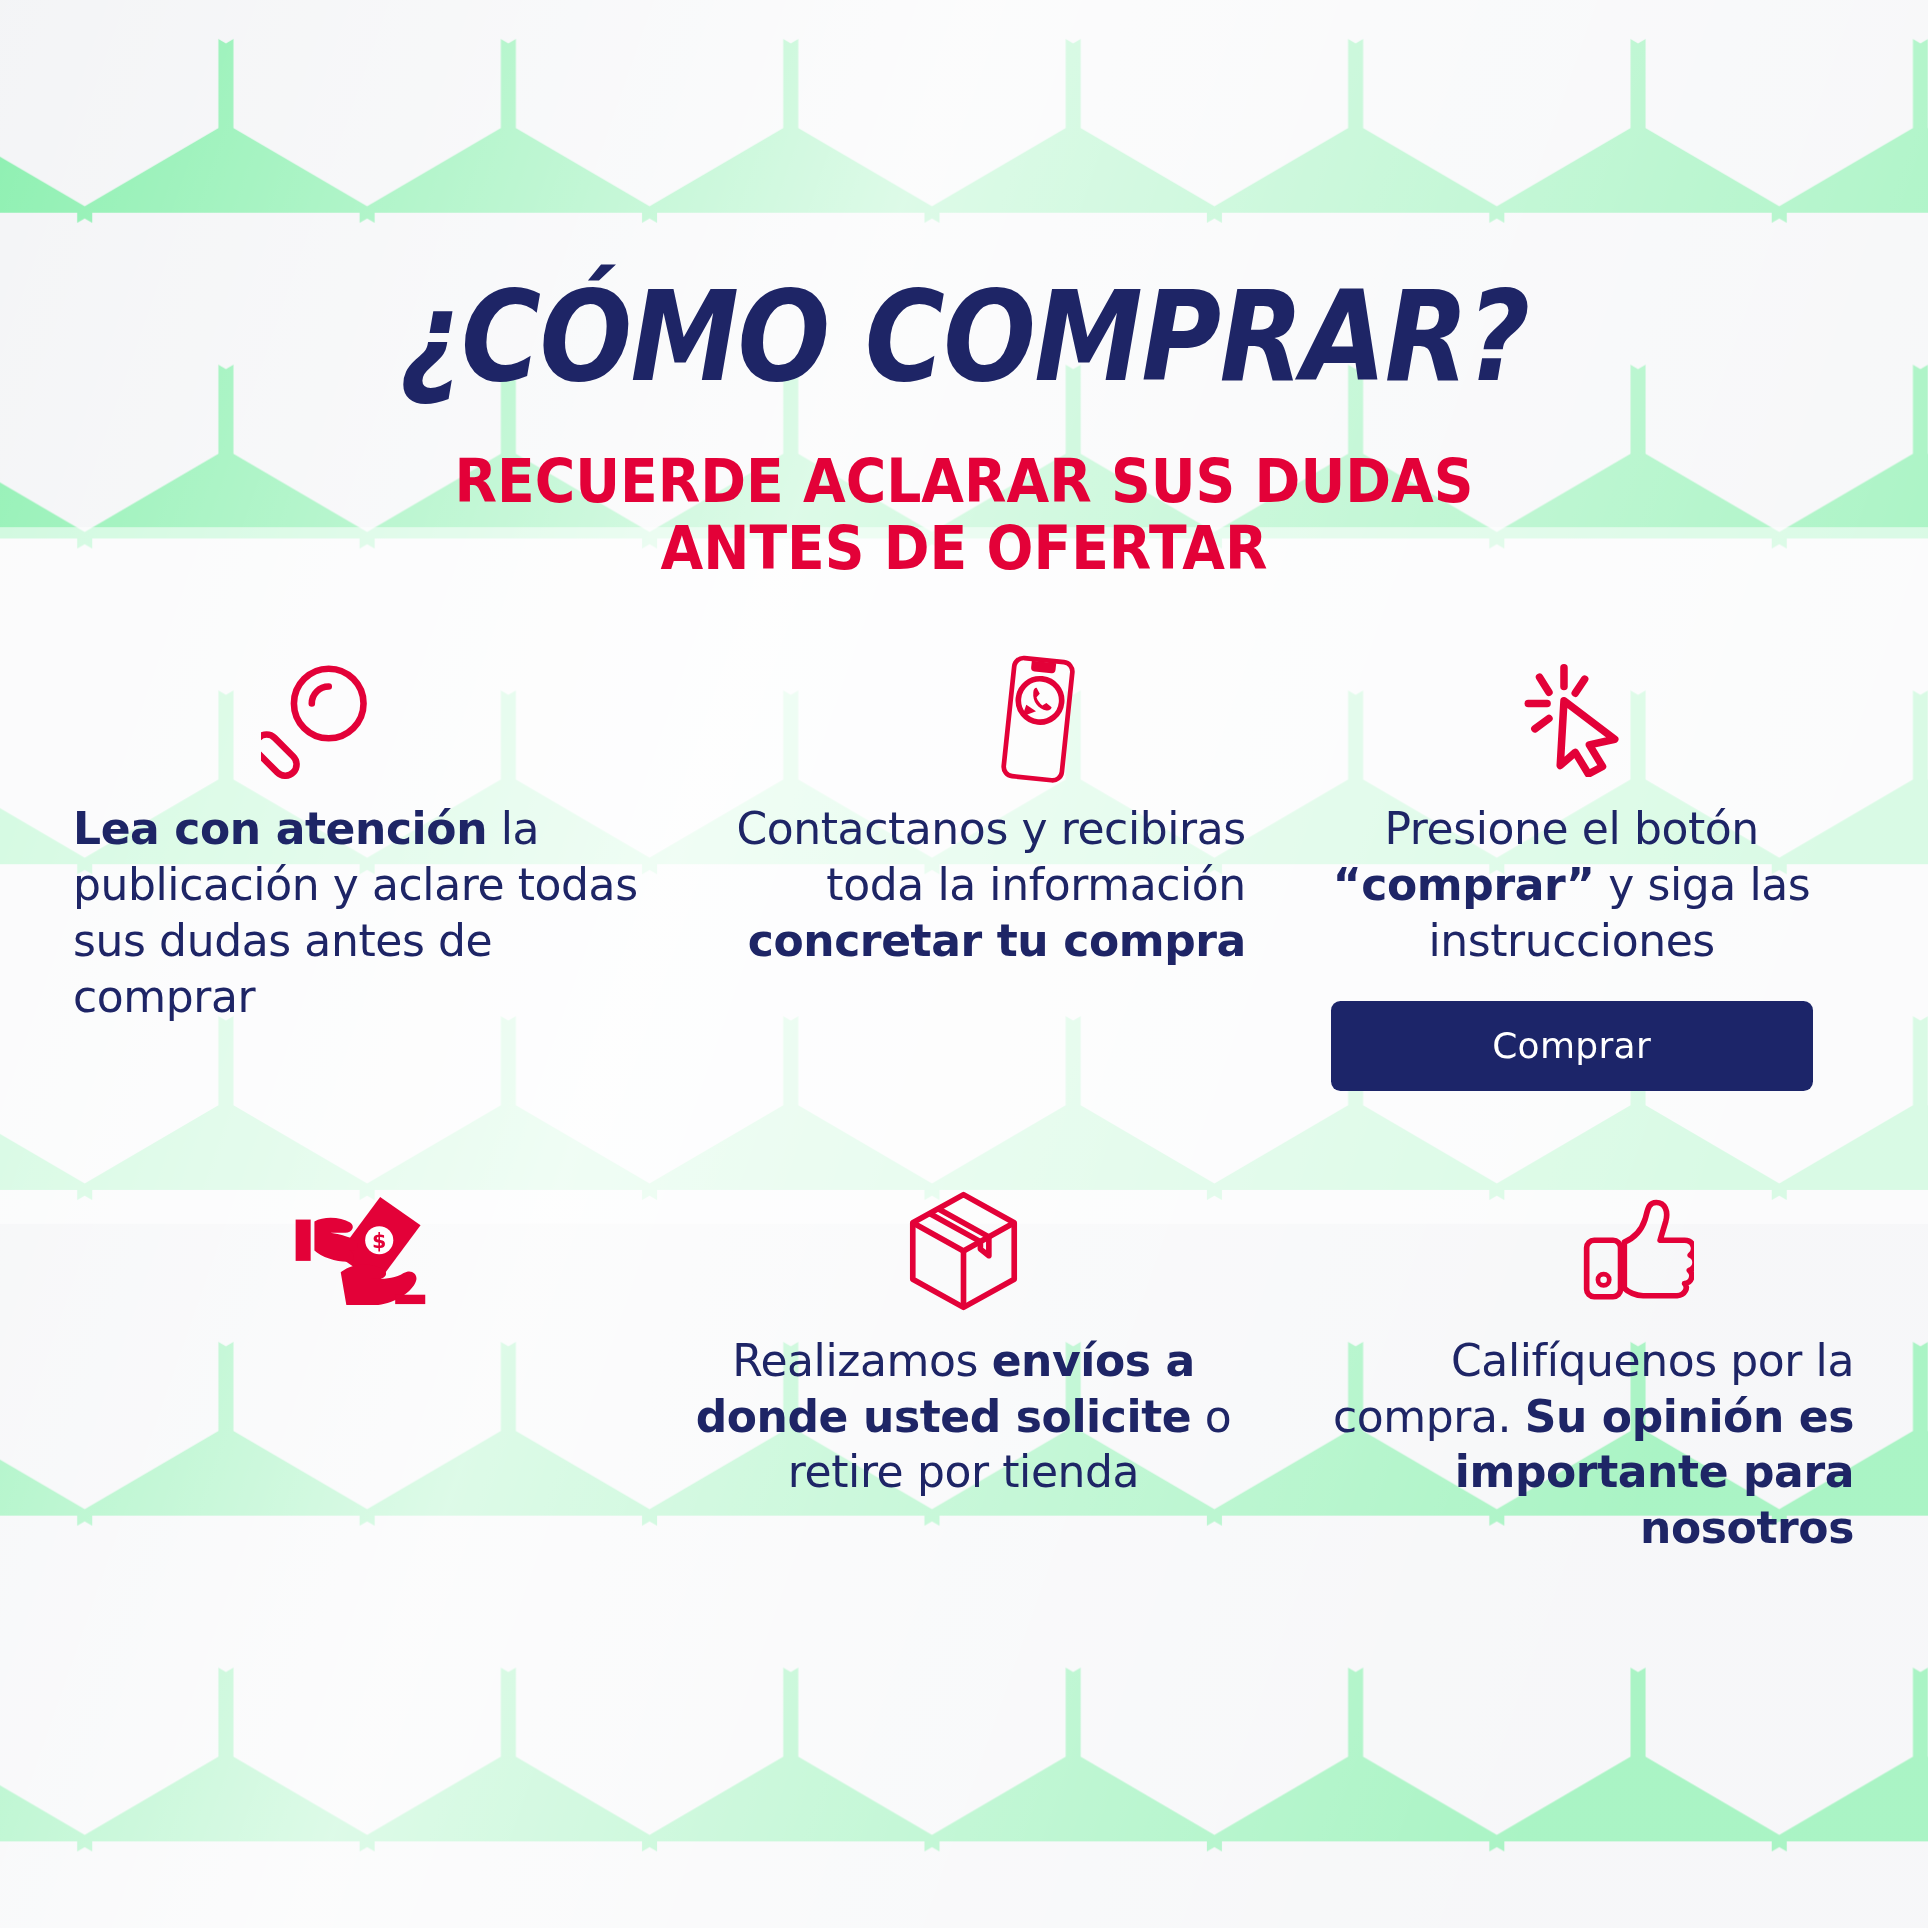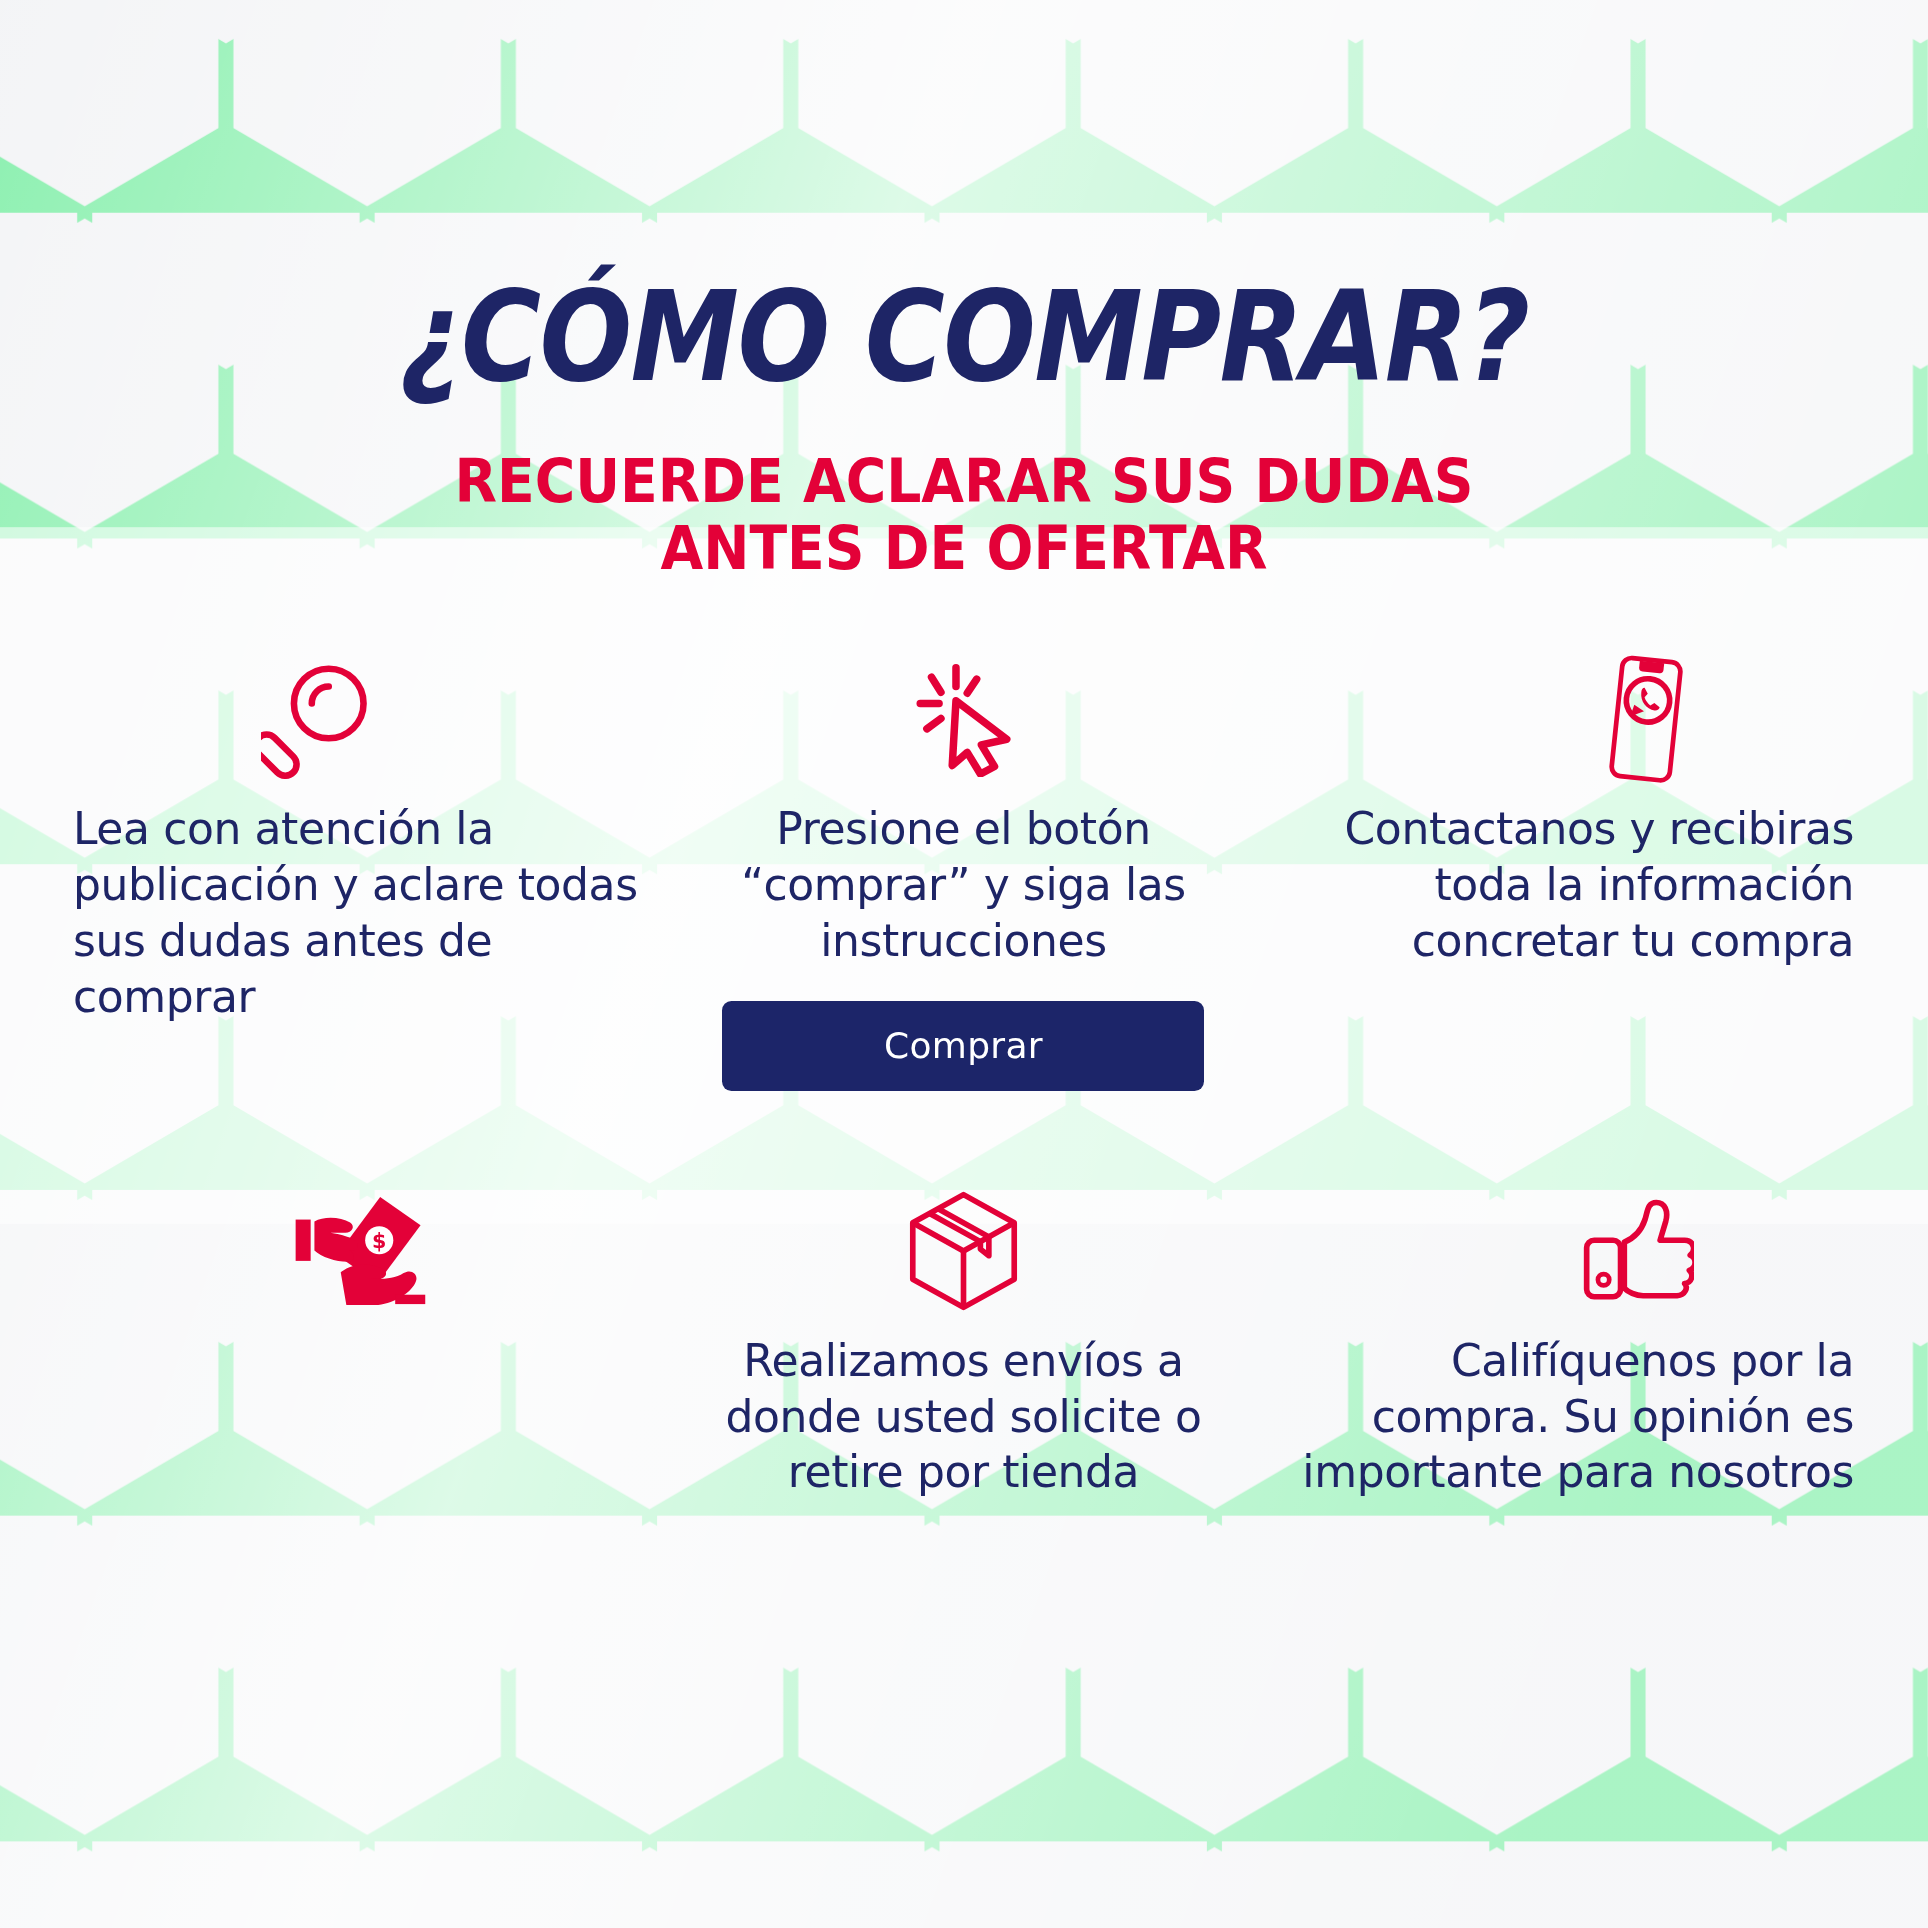--- a/index.html
+++ b/index.html
@@ -87,21 +87,21 @@
   .icon-wrap.c-mid-l  { justify-content: flex-start; padding-left: 217px; }
 
   .card-text {
     font-family: "DejaVu Sans", sans-serif;
     font-size: 44px;
     line-height: 1.27;
     color: #1e2566;
     font-weight: normal;
     letter-spacing: -0.4px;
   }
-  .card-text b { font-weight: normal; }
+  .card-text b { font-weight: bold; }
   .ta-left   { text-align: left; }
   .ta-center { text-align: center; }
   .ta-right  { text-align: right; }
 
   .buy-button {
     margin: 32px auto 0 auto;
     width: 482px;
     height: 90px;
     background: #1c2569;
     border-radius: 9.4px;
@@ -157,55 +157,55 @@
           <path d="M54 46a18 18 0 0 1 18-18" stroke="#e30138" stroke-width="7" stroke-linecap="round" fill="none"></path>
           <rect x="6" y="74" width="52" height="24" rx="12" transform="rotate(45 6 74)" stroke="#e30138" stroke-width="7" fill="none"></rect>
         </svg>
       </div>
       <div class="card-text ta-left">
         <b>Lea con atención</b><span> la publicación y aclare todas sus dudas antes de comprar</span>
       </div>
     </div>
 
     <div class="card">
+      <div class="icon-wrap c-right">
+        <svg width="98" height="132" viewBox="0 0 104 140" fill="none" xmlns="http://www.w3.org/2000/svg">
+          <g transform="rotate(6 52 70)">
+            <rect x="22" y="6" width="62" height="126" rx="10" stroke="#e30138" stroke-width="5" fill="none"></rect>
+            <path d="M40 8 h26 v7 a4 4 0 0 1 -4 4 h-18 a4 4 0 0 1 -4 -4 z" fill="#e30138"></path>
+            <circle cx="53" cy="49" r="23" stroke="#e30138" stroke-width="6" fill="none"></circle>
+            <path d="M36 68 l3 -13 l11 6 z" fill="#e30138"></path>
+            <path d="M45 41 c0 10 7 17 16 18 c3 0 5 -2 5 -4 l-6 -4 l-4 3 c-3 -2 -6 -5 -7 -8 l3 -4 l-4 -6 c-2 0 -3 2 -3 5 z" fill="#e30138"></path>
+          </g>
+        </svg>
+      </div>
+      <div class="card-text ta-right">
+        <span>Contactanos y recibiras toda la información </span><b>concretar tu compra</b>
+      </div>
+    </div>
+
+    <div class="card">
       <div class="icon-wrap c-center">
         <svg width="109" height="115" viewBox="0 0 116 122" fill="none" xmlns="http://www.w3.org/2000/svg">
           <g stroke="#e30138" stroke-width="8" stroke-linecap="round">
             <line x1="50" y1="6" x2="50" y2="26"></line>
             <line x1="24" y1="16" x2="34" y2="32"></line>
             <line x1="72" y1="18" x2="62" y2="33"></line>
             <line x1="12" y1="44" x2="32" y2="44"></line>
             <line x1="19" y1="71" x2="34" y2="60"></line>
           </g>
           <path d="M50 41 L104 82 L77 88 L91 111 L76 119 L62 96 L46 110 Z" stroke="#e30138" stroke-width="8" stroke-linejoin="round" fill="none"></path>
         </svg>
       </div>
       <div class="card-text ta-center">
         <span>Presione el botón </span><b>“comprar”</b><span> y siga las instrucciones</span>
       </div>
       <div class="buy-button">Comprar</div>
     </div>
 
-    <div class="card">
-      <div class="icon-wrap c-right">
-        <svg width="98" height="132" viewBox="0 0 104 140" fill="none" xmlns="http://www.w3.org/2000/svg">
-          <g transform="rotate(6 52 70)">
-            <rect x="22" y="6" width="62" height="126" rx="10" stroke="#e30138" stroke-width="5" fill="none"></rect>
-            <path d="M40 8 h26 v7 a4 4 0 0 1 -4 4 h-18 a4 4 0 0 1 -4 -4 z" fill="#e30138"></path>
-            <circle cx="53" cy="49" r="23" stroke="#e30138" stroke-width="6" fill="none"></circle>
-            <path d="M36 68 l3 -13 l11 6 z" fill="#e30138"></path>
-            <path d="M45 41 c0 10 7 17 16 18 c3 0 5 -2 5 -4 l-6 -4 l-4 3 c-3 -2 -6 -5 -7 -8 l3 -4 l-4 -6 c-2 0 -3 2 -3 5 z" fill="#e30138"></path>
-          </g>
-        </svg>
-      </div>
-      <div class="card-text ta-right">
-        <span>Contactanos y recibiras toda la información </span><b>concretar tu compra</b>
-      </div>
-    </div>
-
     <div class="card card-row2">
       <div class="icon-wrap c-mid-l">
         <svg width="139" height="117" viewBox="0 0 148 124" fill="none" xmlns="http://www.w3.org/2000/svg">
 
           <polygon points="96,4 139,34 93,96 50,66" fill="#e30138"></polygon>
           <circle cx="95" cy="50" r="15" fill="#ffffff"></circle>
           <text x="95" y="58" font-family="DejaVu Sans, sans-serif" font-size="22" font-weight="bold" fill="#e30138" text-anchor="middle">$</text>
 
           <path d="M6 28 h16 v44 h-16 z" fill="#e30138"></path>
           <path d="M26 30 c10 -6 28 -5 38 1 c6 4 2 11 -5 11 h-16 c12 2 24 5 28 10 c4 5 -1 11 -8 9 c8 4 6 12 -2 12 c-12 0 -28 -5 -35 -12 z" fill="#e30138"></path>

